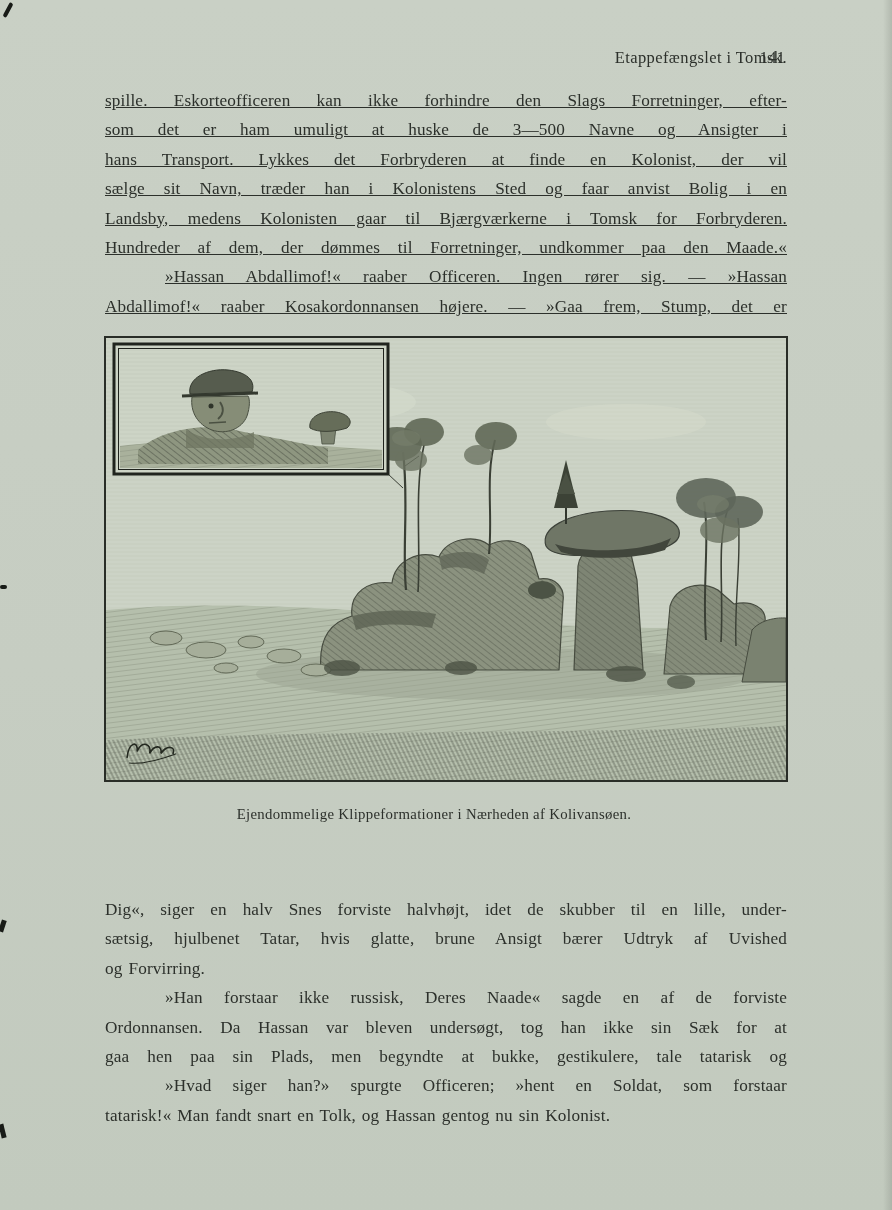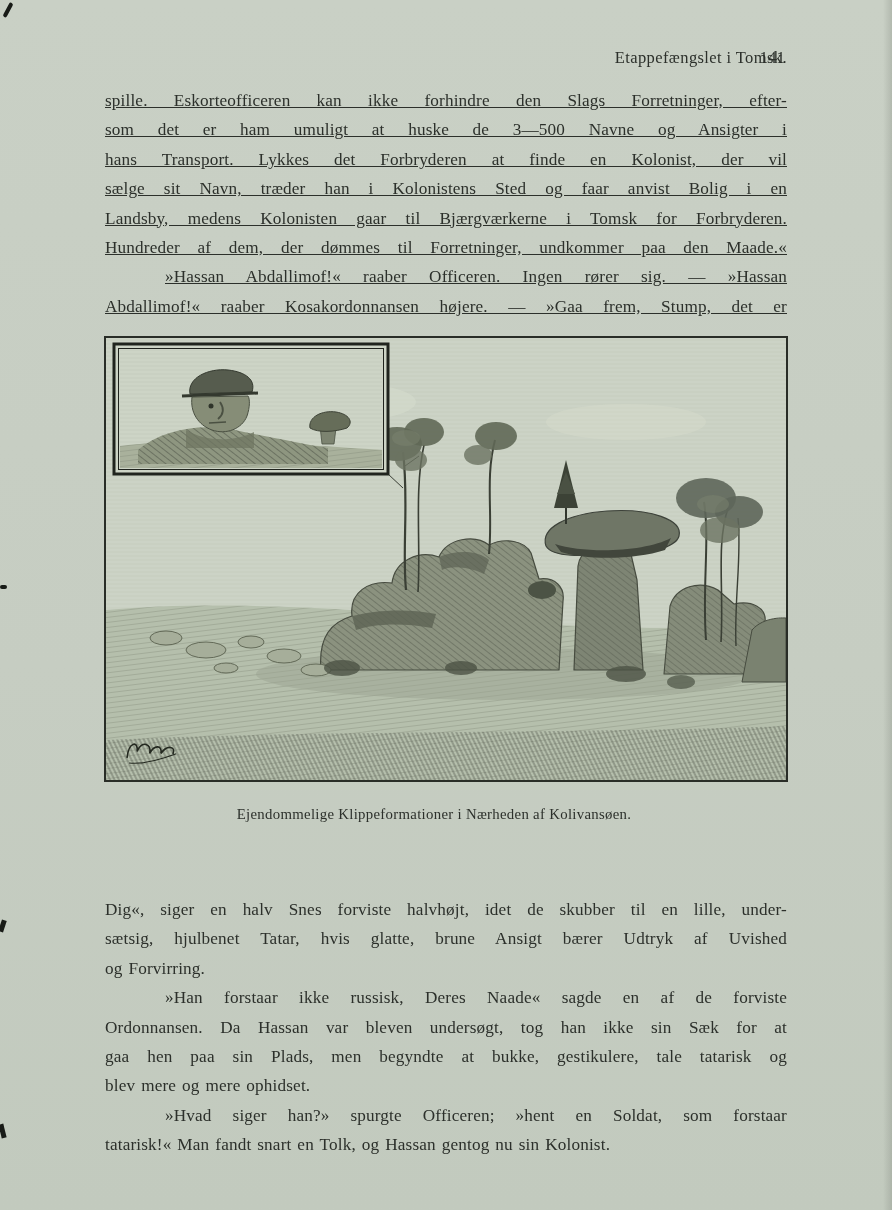--- a/index.html
+++ b/index.html
@@ -200,18 +200,17 @@
 
   <div class="caption">Ejendommelige Klippeformationer i Nærheden af Kolivansøen.</div>
 
   <div class="textblock tb-lower">
     <div class="line">Dig«, siger en halv Snes forviste halvhøjt, idet de skubber til en lille, under-</div>
     <div class="line">sætsig, hjulbenet Tatar, hvis glatte, brune Ansigt bærer Udtryk af Uvished</div>
     <div class="line short">og Forvirring.</div>
     <div class="line indent">»Han forstaar ikke russisk, Deres Naade« sagde en af de forviste</div>
     <div class="line">Ordonnansen. Da Hassan var bleven undersøgt, tog han ikke sin Sæk for at</div>
     <div class="line">gaa hen paa sin Plads, men begyndte at bukke, gestikulere, tale tatarisk og</div>
-    <div class="line short">blev mere og mere ophidset.</div>
     <div class="line indent">»Hvad siger han?» spurgte Officeren; »hent en Soldat, som forstaar</div>
     <div class="line short">tatarisk!« Man fandt snart en Tolk, og Hassan gentog nu sin Kolonist.</div>
   </div>
 
 </div>
 
 </body></html>

